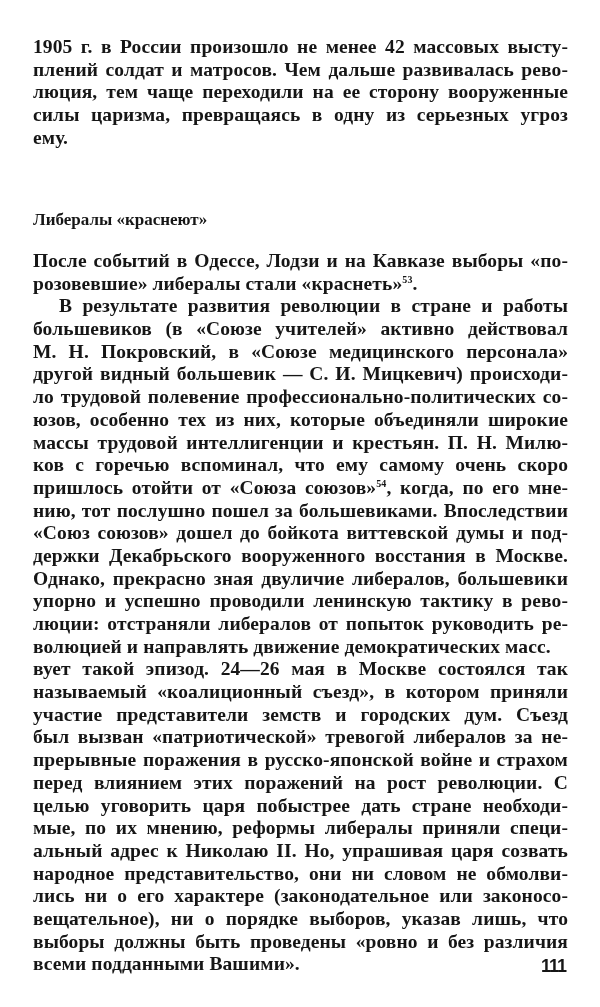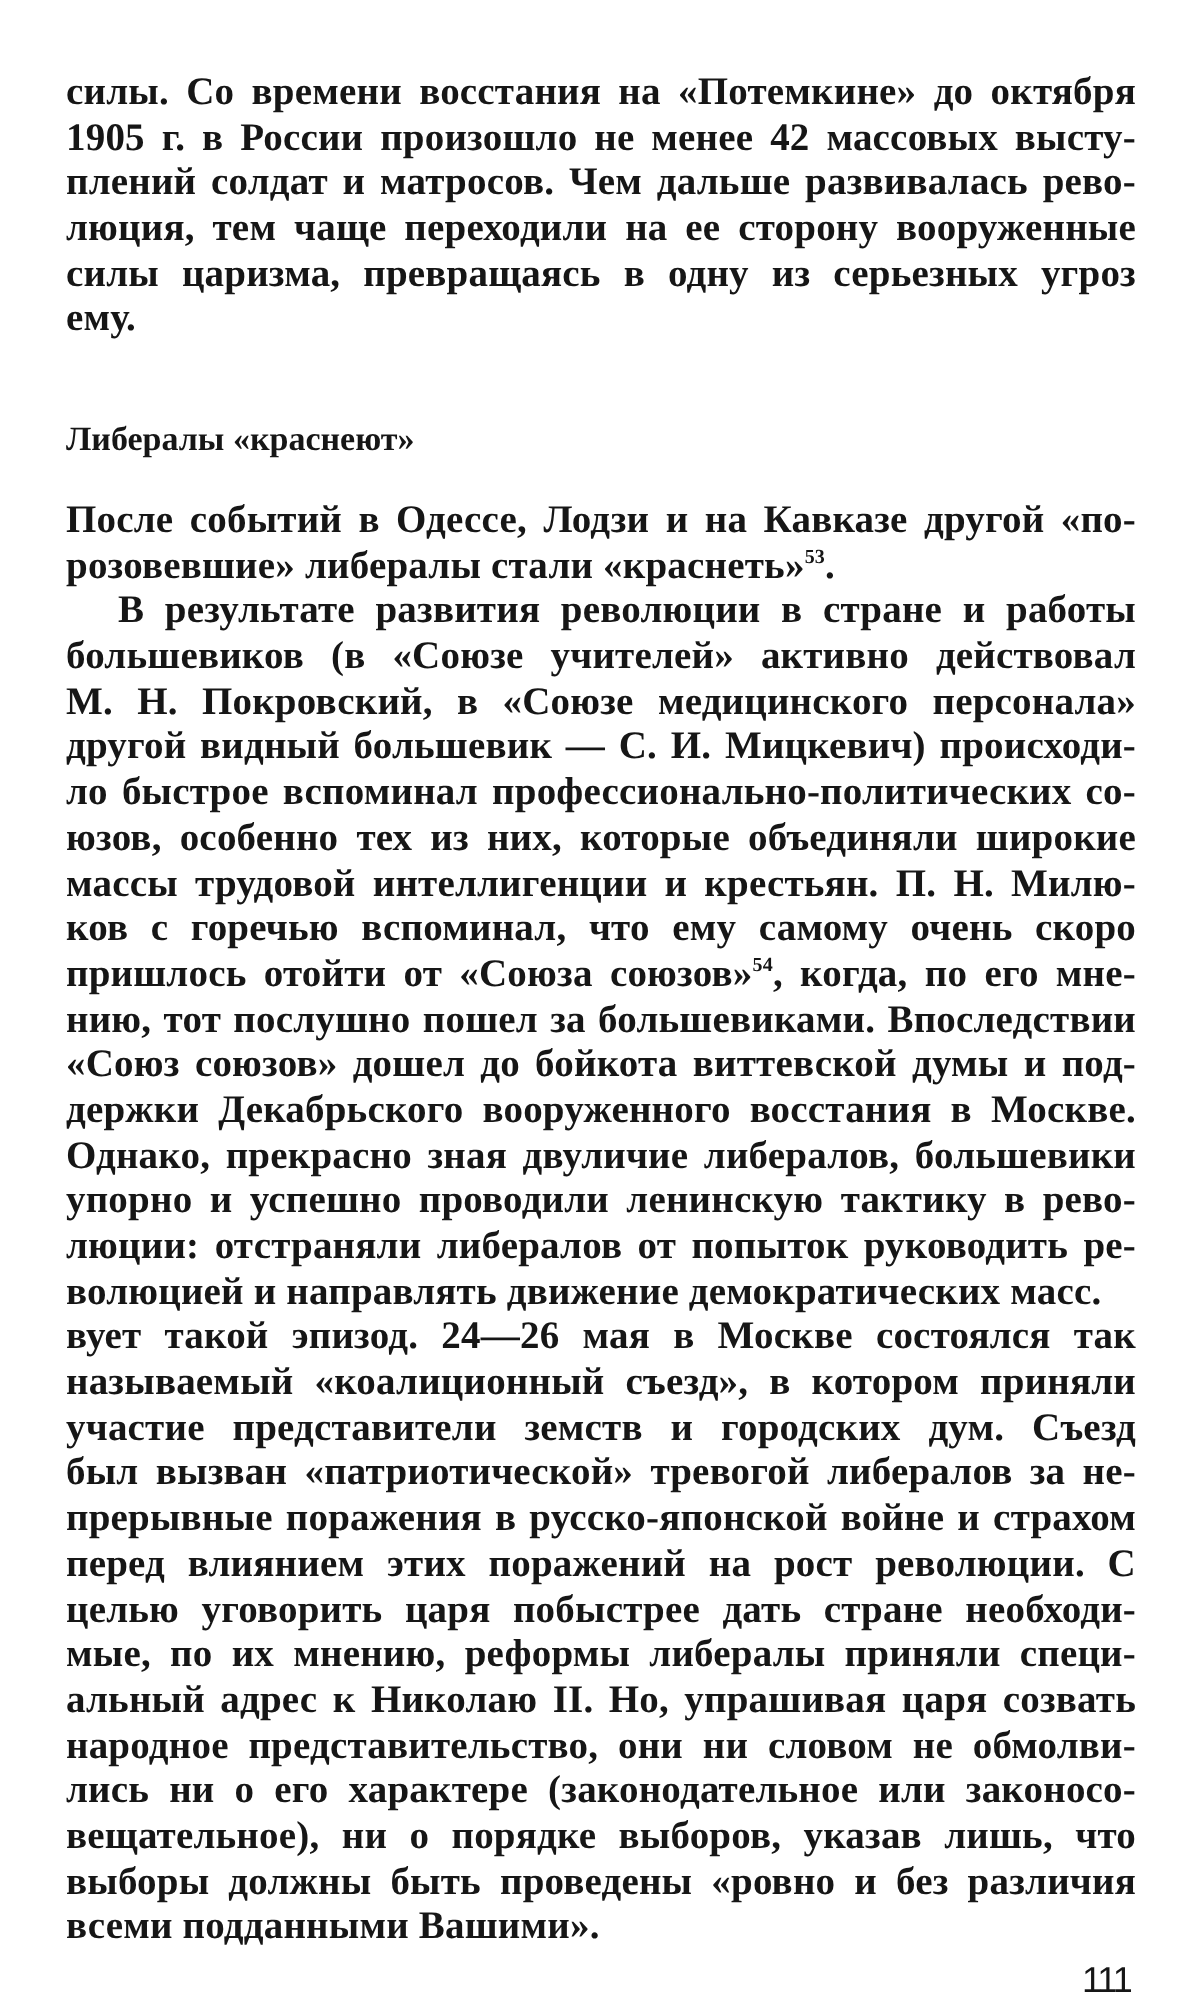--- a/index.html
+++ b/index.html
@@ -56,49 +56,47 @@
     sup {
       font-size: 10px;
       line-height: 0;
       vertical-align: super;
     }
     .page-number {
       position: absolute;
       left: 541px;
       top: 956px;
       font-size: 18px;
-      font-weight: normal;
+      font-weight: bold;
       font-family: "Liberation Sans", "DejaVu Sans", sans-serif;
       letter-spacing: -1px;
-      margin-top: 24px;
     }
   </style>
 </head>
 <body>
 
 <div class="page">
-  <span class="line">силы. Со времени восстания на «Потемкине» до октября</span>
   <span class="line">1905 г. в России произошло не менее 42 массовых высту-</span>
   <span class="line">плений солдат и матросов. Чем дальше развивалась рево-</span>
   <span class="line">люция, тем чаще переходили на ее сторону вооруженные</span>
   <span class="line">силы царизма, превращаясь в одну из серьезных угроз</span>
   <span class="line last">ему.</span>
 </div>
 
 <div class="section-heading">Либералы «краснеют»</div>
 
 <div class="block2">
-  <span class="line">После событий в Одессе, Лодзи и на Кавказе другой «по-</span>
+  <span class="line">После событий в Одессе, Лодзи и на Кавказе выборы «по-</span>
   <span class="line last"><span>розовевшие» либералы стали «краснеть»</span><sup>53</sup><span>.</span></span>
 
   <span class="line indent">В результате развития революции в стране и работы</span>
   <span class="line">большевиков (в «Союзе учителей» активно действовал</span>
   <span class="line">М. Н. Покровский, в «Союзе медицинского персонала»</span>
   <span class="line">другой видный большевик — С. И. Мицкевич) происходи-</span>
-  <span class="line">ло быстрое вспоминал профессионально-политических со-</span>
+  <span class="line">ло трудовой полевение профессионально-политических со-</span>
   <span class="line">юзов, особенно тех из них, которые объединяли широкие</span>
   <span class="line">массы трудовой интеллигенции и крестьян. П. Н. Милю-</span>
   <span class="line">ков с горечью вспоминал, что ему самому очень скоро</span>
   <span class="line"><span>пришлось отойти от «Союза союзов»</span><sup>54</sup><span>, когда, по его мне-</span></span>
   <span class="line">нию, тот послушно пошел за большевиками. Впоследствии</span>
   <span class="line">«Союз союзов» дошел до бойкота виттевской думы и под-</span>
   <span class="line">держки Декабрьского вооруженного восстания в Москве.</span>
   <span class="line">Однако, прекрасно зная двуличие либералов, большевики</span>
   <span class="line">упорно и успешно проводили ленинскую тактику в рево-</span>
   <span class="line">люции: отстраняли либералов от попыток руководить ре-</span>

